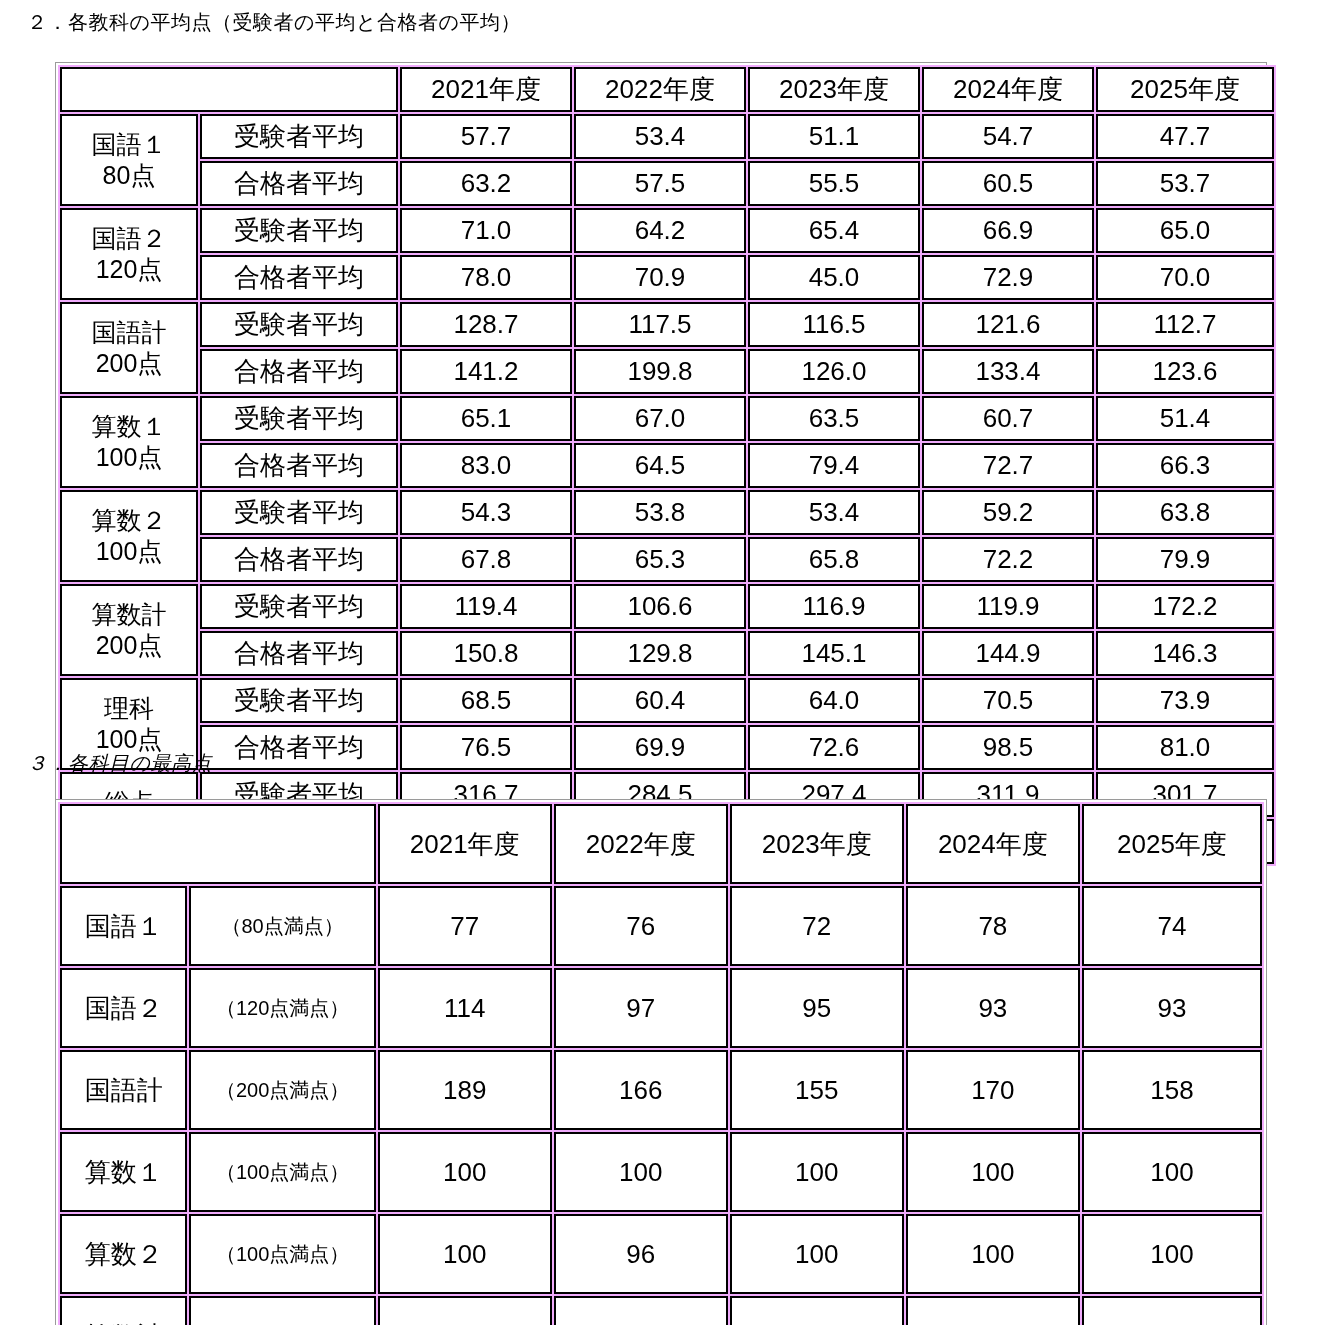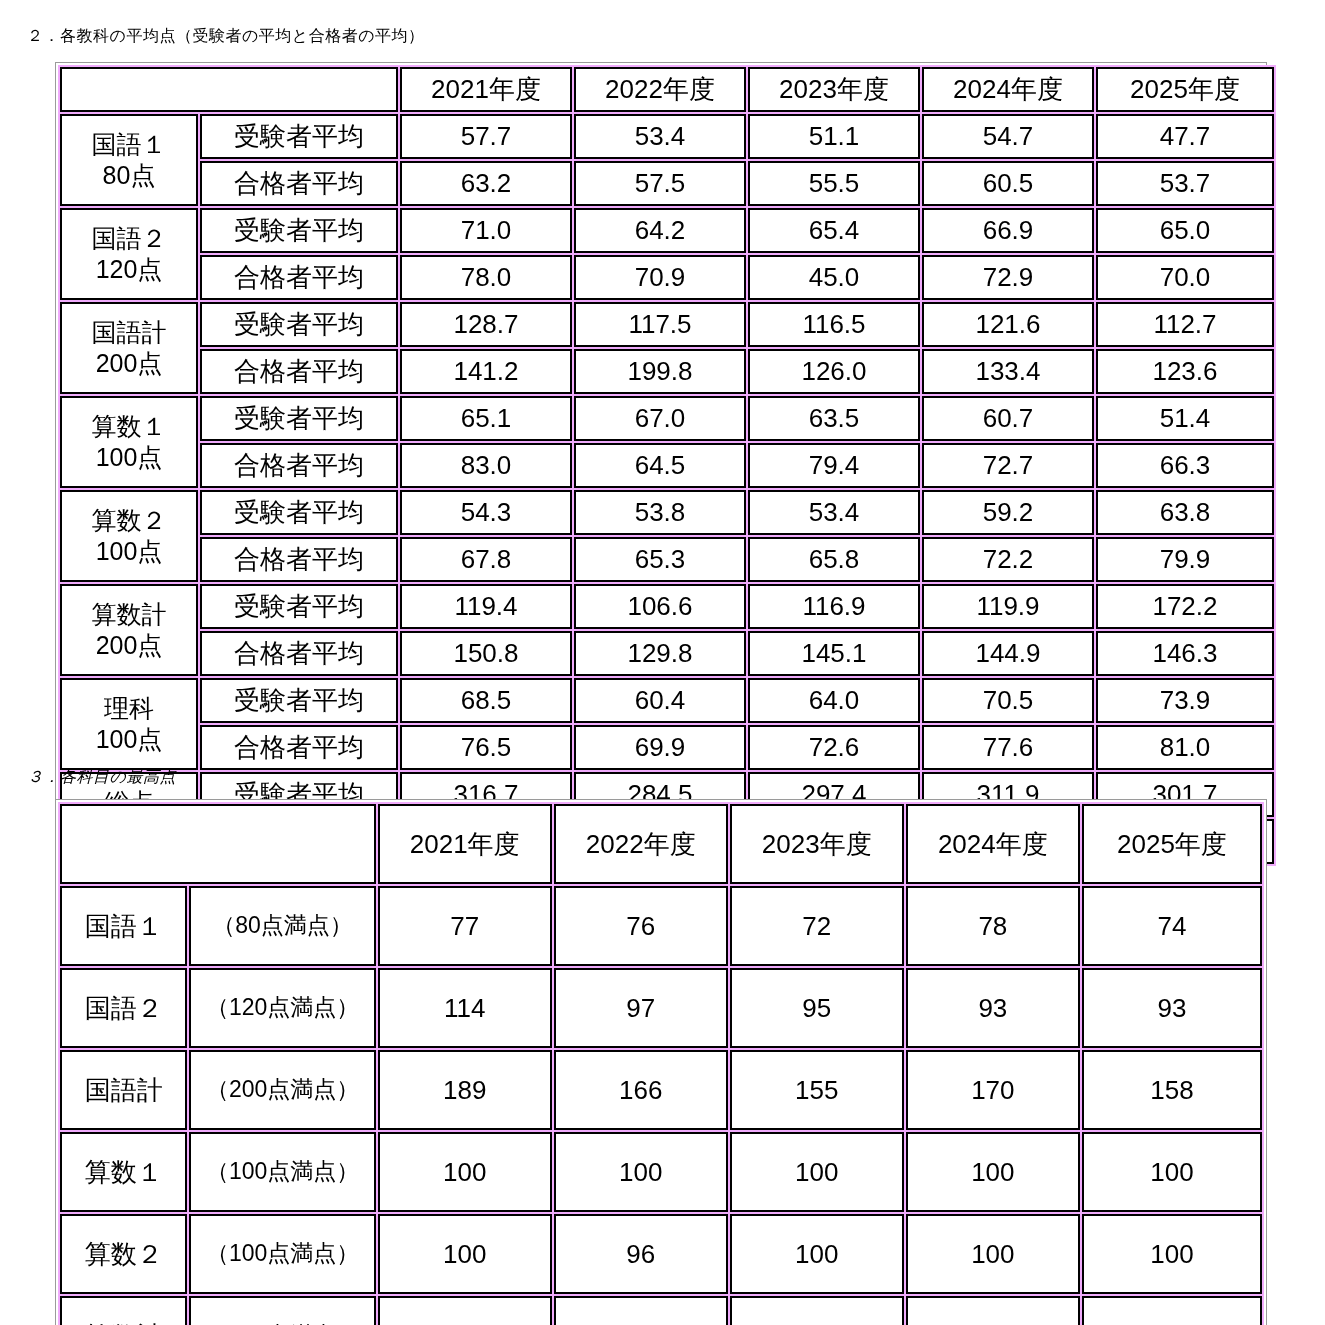--- a/index.html
+++ b/index.html
@@ -15,26 +15,25 @@
     overflow: hidden;
   }
   .page {
     position: relative;
     width: 1325px;
     height: 1325px;
     box-sizing: border-box;
   }
 
   .section-title {
-    font-size: 16px;
+    font-size: 20px;
     line-height: 1;
     letter-spacing: 0.5px;
     white-space: nowrap;
     color: #000;
-    margin-top: 16px;
   }
   #title-2 { position: absolute; left: 27px; top: 12px; }
   #title-3 { position: absolute; left: 27px; top: 753px; font-style: italic; }
 
   
   .tbl-wrap {
     position: absolute;
     box-sizing: border-box;
     border: 1px solid #9a9a9a;
     background: #fff;
@@ -68,21 +67,21 @@
   
   #table1 { left: 55px; top: 62px; width: 1212px; }
   #table1 table.grid td { height: 41px; }
   #table1 td.head { height: 62px; }
   #table1 td.rowlabel { font-size: 25px; line-height: 1.26; }
 
   
   #table2 { left: 55px; top: 799px; width: 1212px; }
   #table2 table.grid td { height: 76px; }
   #table2 td.head { height: 40px; }
-  #table2 td.cap { font-size: 23px; line-height: 1.2; }
+  #table2 td.cap { font-size: 20px; line-height: 1.2; }
 </style>
 </head>
 <body>
 
 <div class="page">
 
   <div class="section-title" id="title-2">２．各教科の平均点（受験者の平均と合格者の平均）</div>
 
   <div class="tbl-wrap" id="table1">
     <table class="grid">
@@ -234,21 +233,21 @@
             <td>60.4</td>
             <td>64.0</td>
             <td>70.5</td>
             <td class="bold">73.9</td>
           </tr>
           <tr>
             <td class="sublbl">合格者平均</td>
             <td>76.5</td>
             <td>69.9</td>
             <td>72.6</td>
-            <td>77.6</td>
+            <td>98.5</td>
             <td class="bold">81.0</td>
           </tr>
           <tr>
             <td class="rowlabel" rowspan="2">
               <div>総点</div>
               <div>500点</div>
             </td>
             <td class="sublbl">受験者平均</td>
             <td>316.7</td>
             <td>284.5</td>

